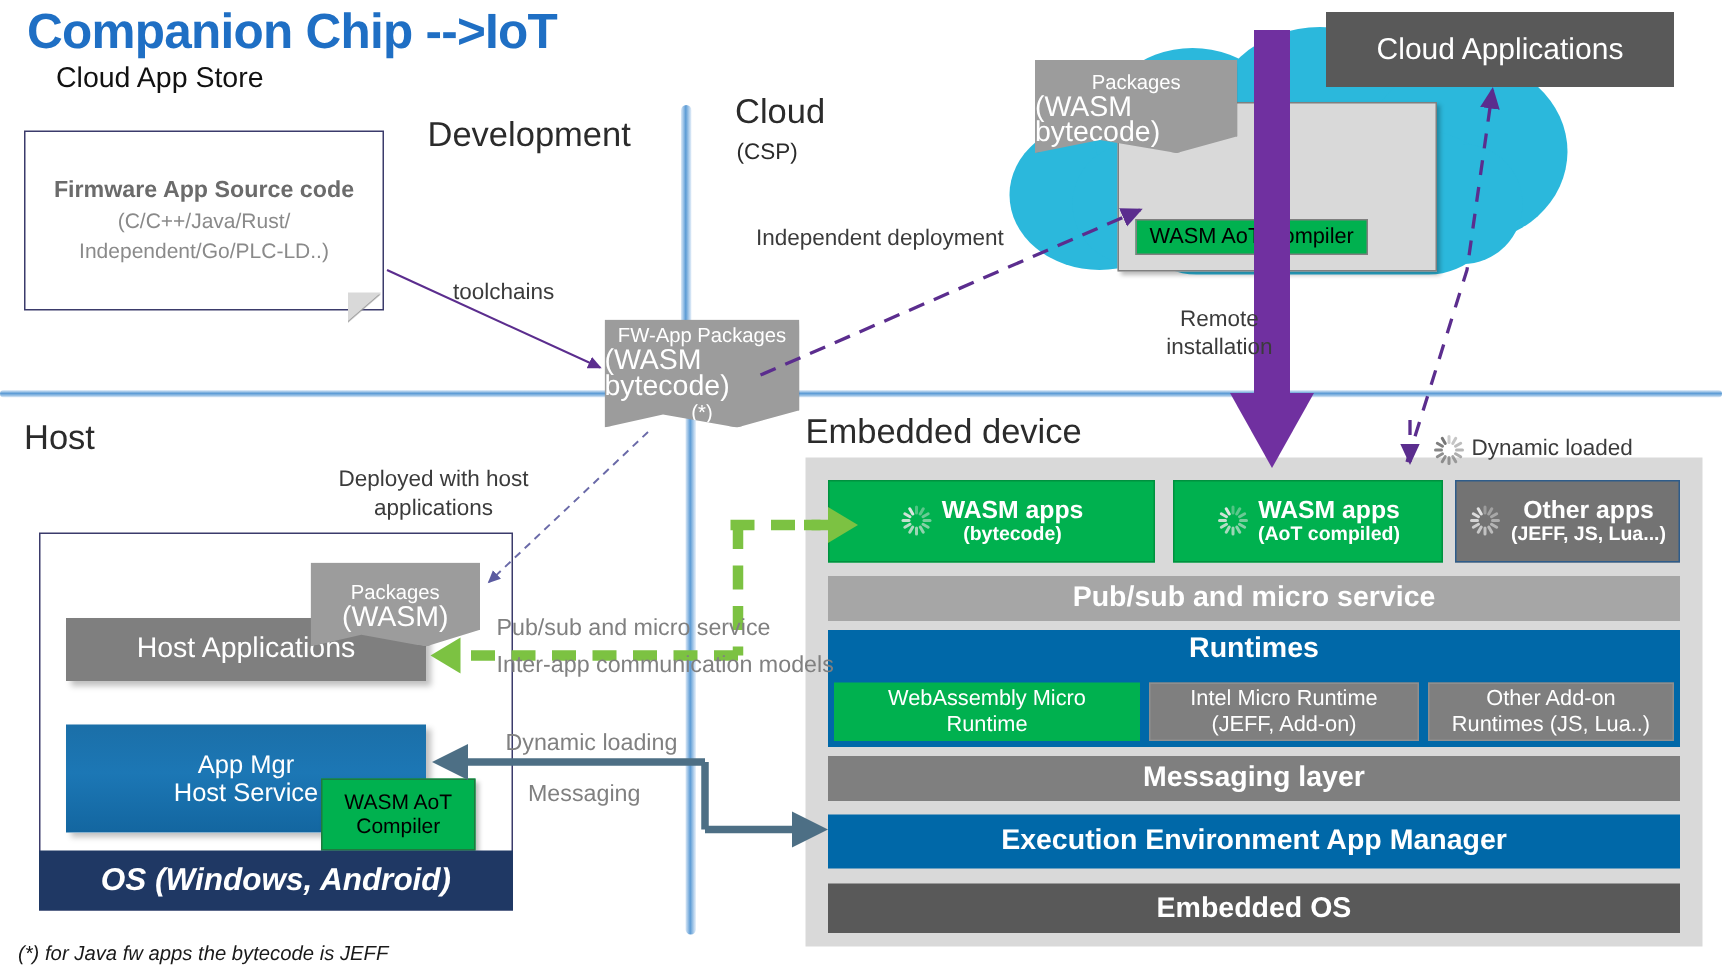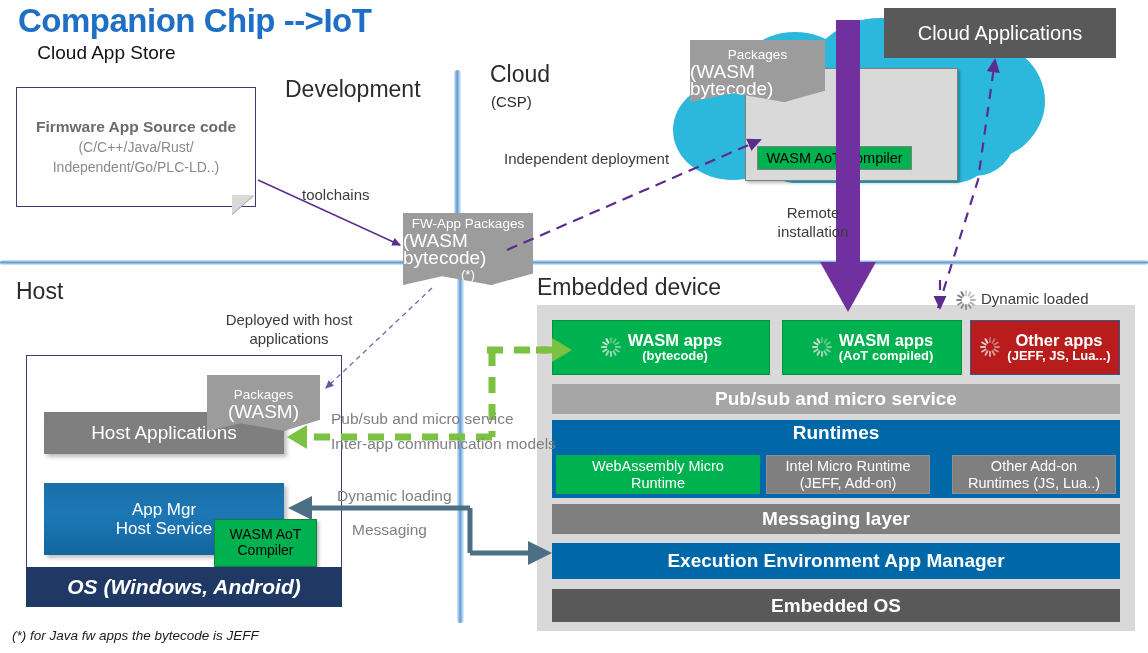--- a/index.html
+++ b/index.html
@@ -105,29 +105,29 @@
   .app-cell{box-sizing:border-box;display:flex;align-items:center;justify-content:center;font-weight:bold;}
   .app-cell .inner{display:flex;align-items:center;gap:8px;}
   .app-cell .txt{display:flex;flex-direction:column;align-items:center;line-height:1.12;}
   .app-t1{font-size:16.5px;}
   .app-t2{font-size:13px;text-align:right;}
 
   #wasm1{left:552px;top:320px;width:218px;height:55px;background:#00B14F;color:#fff;
          border:1px solid #00913f;}
   #wasm2{left:782px;top:320px;width:180px;height:55px;background:#00B14F;color:#fff;
          border:1px solid #00913f;}
-  #otherapps{left:970px;top:320px;width:150px;height:55px;background:#b91c1c;color:#fff;
+  #otherapps{left:970px;top:320px;width:150px;height:55px;background:#737373;color:#fff;
          border:1.5px solid #2E5C8A;}
   #pubsub{left:552px;top:384px;width:568px;height:30px;font-size:19px;font-weight:bold;}
   #runtimes-wrap{left:552px;top:420px;width:568px;height:78px;background:#0068A8;}
   #runtimes-label{left:552px;top:422px;width:568px;text-align:center;font-size:19px;font-weight:bold;color:#fff;}
   .rt-cell{box-sizing:border-box;display:flex;align-items:center;justify-content:center;
            text-align:center;font-size:14.5px;line-height:1.15;}
   #rt1{left:556px;top:455px;width:204px;height:39px;background:#00B14F;color:#fff;}
-  #rt2{left:766px;top:455px;width:164px;height:39px;background:#7F7F7F;color:#fff;border:1px solid #8f8f8f;}
+  #rt2{left:766px;top:455px;width:180px;height:39px;background:#7F7F7F;color:#fff;border:1px solid #8f8f8f;}
   #rt3{left:952px;top:455px;width:164px;height:39px;background:#7F7F7F;color:#fff;border:1px solid #8f8f8f;}
   #msglayer{left:552px;top:504px;width:568px;height:30px;font-size:19px;font-weight:bold;}
   #eeam{left:552px;top:543px;width:568px;height:36px;font-size:19px;font-weight:bold;}
   #embos{left:552px;top:589px;width:568px;height:33px;font-size:19px;font-weight:bold;}
 
   
   .lbl{font-size:15px;color:#3b3b3b;white-space:nowrap;}
   .lbl-2{font-size:15px;color:#3b3b3b;text-align:center;line-height:19px;}
   .lbl-grey{font-size:15.5px;color:#808080;white-space:nowrap;}
 

